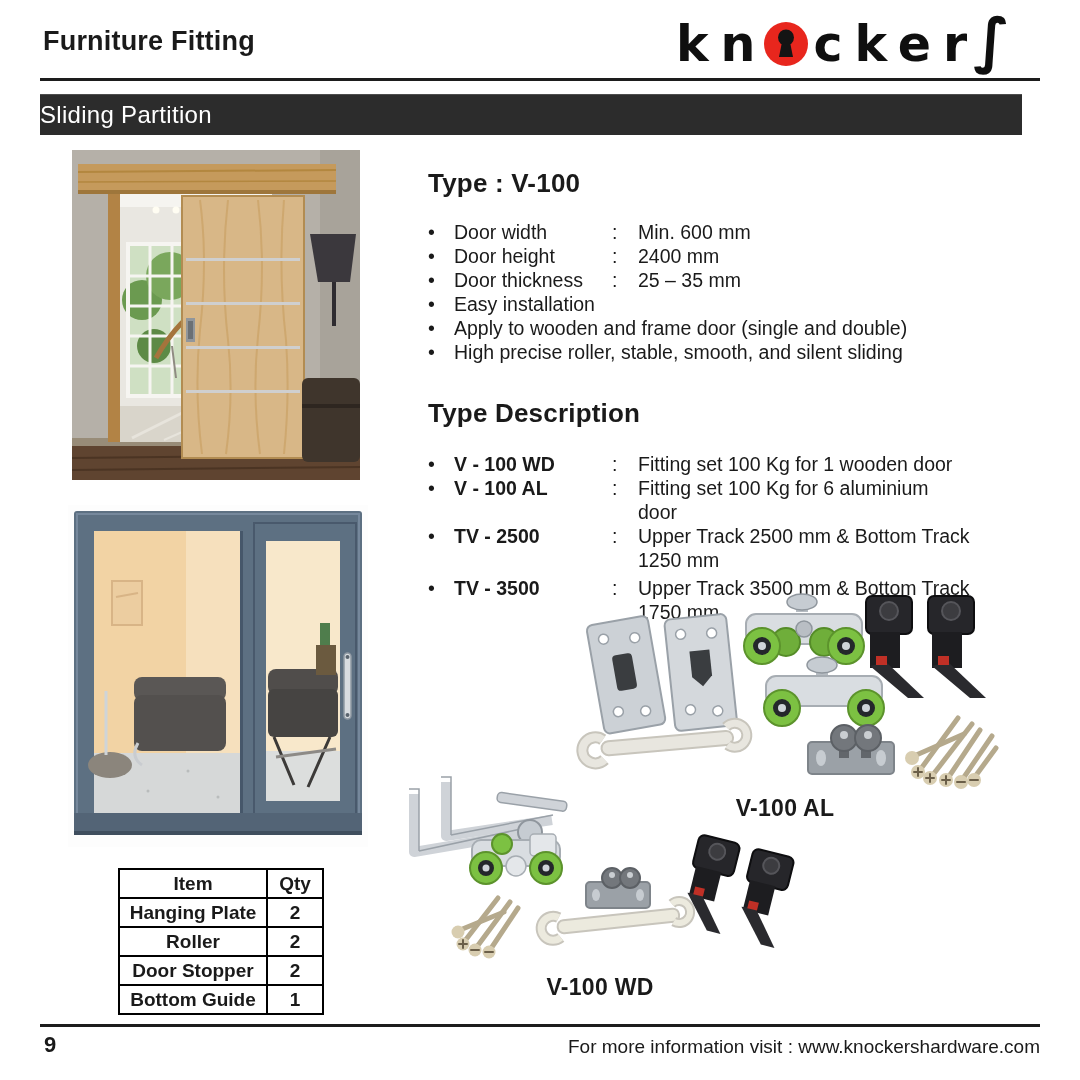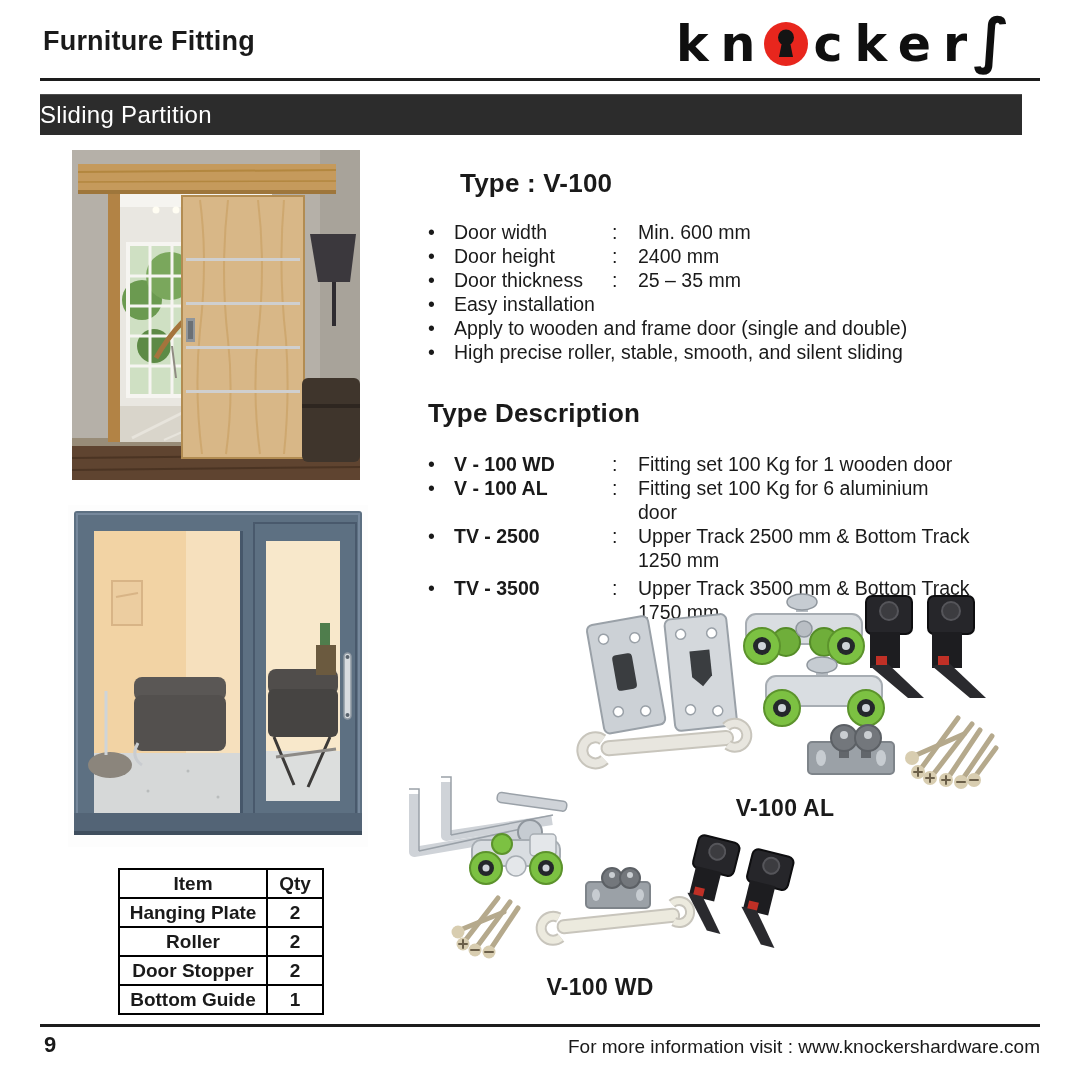--- a/index.html
+++ b/index.html
@@ -55,21 +55,21 @@
     border:2px solid #000; padding:1px 6px; line-height:25px;
   }
   .parts-table { border:1px solid #15803d; }
   .parts-table .c-item { width:148px; }
   .parts-table .c-qty  { width:56px; }
 
   
   .type-block { position:absolute; left:428px; top:168px; width:580px; }
   .desc-block { position:absolute; left:428px; top:398px; width:580px; }
   .h2 { font-size:26px; font-weight:bold; letter-spacing:0.2px; }
-  .type-block .h2 { margin-bottom:21px;margin-left:32px; }
+  .type-block .h2 { margin-bottom:21px; }
   .desc-block .h2 { margin-bottom:23px; }
 
   .spec-row { display:flex; font-size:19.5px; line-height:24px; }
   .spec-bullet { flex:0 0 26px; }
   .spec-label  { flex:0 0 158px; white-space:nowrap; }
   .spec-sep    { flex:0 0 26px; }
   .spec-value  { white-space:nowrap; }
 
   .desc-row { display:flex; font-size:19.5px; line-height:24px; }
   .desc-bullet { flex:0 0 26px; }

